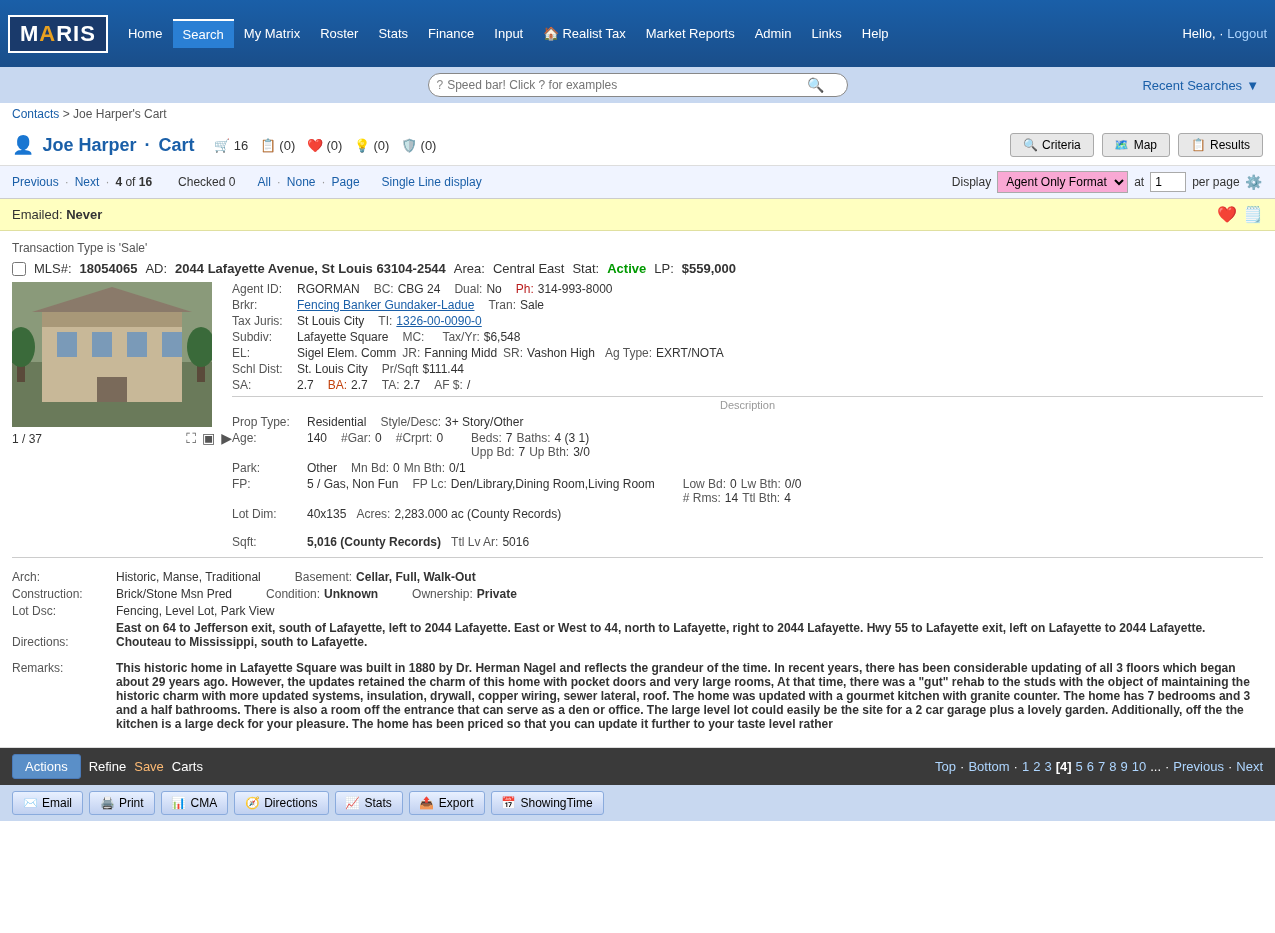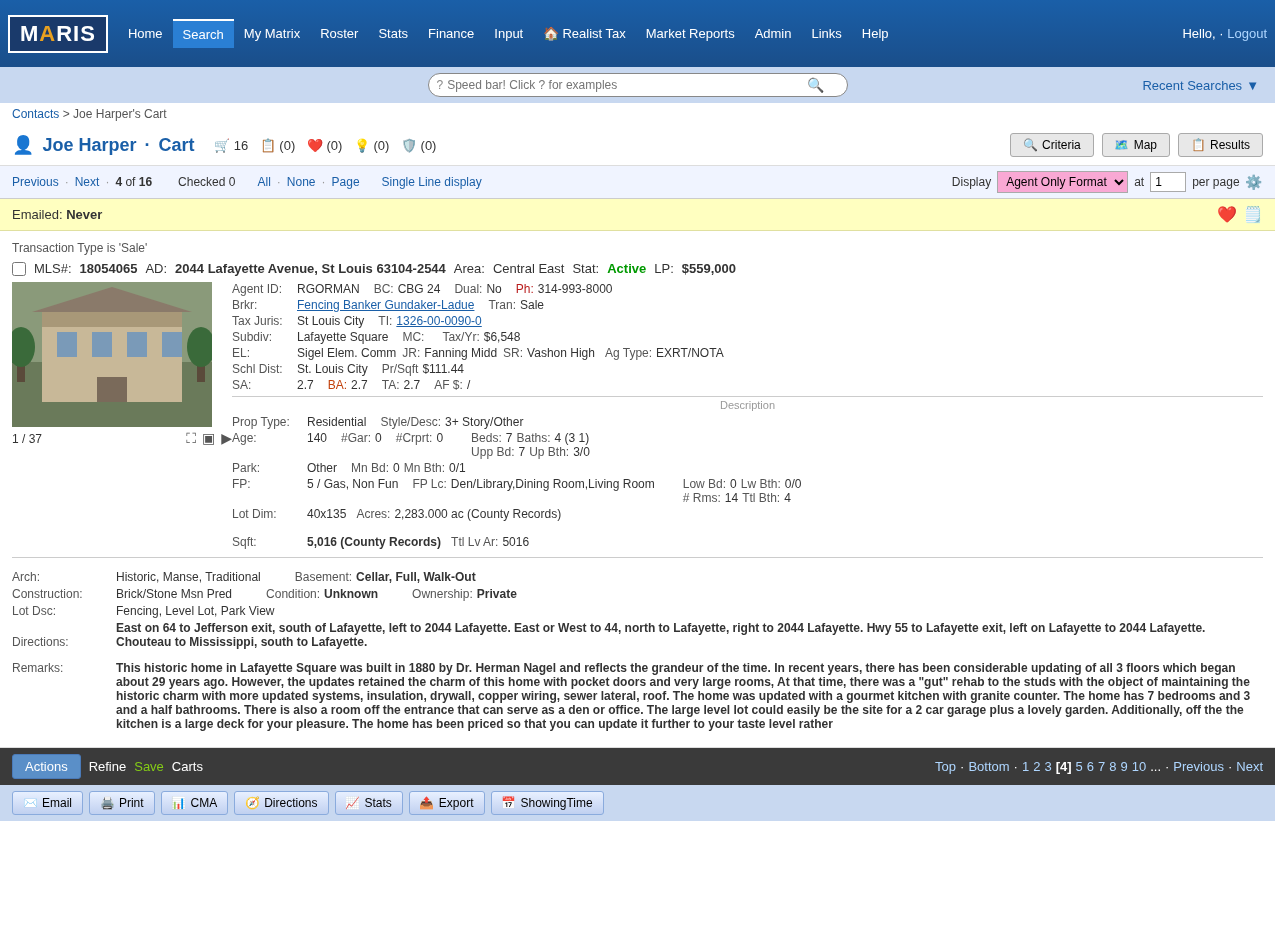--- a/index.html
+++ b/index.html
@@ -84,21 +84,21 @@
 
     .desc-divider { text-align: center; color: #999; font-size: 11px; border-top: 1px solid #ccc; margin: 4px 0; padding-top: 2px; }
 
     
     .bottom-section { padding: 8px 12px; font-size: 12px; }
 
     
     .action-bar { background: #3a3a3a; padding: 6px 12px; display: flex; align-items: center; gap: 8px; }
     .btn-actions { background: #5a8fc8; color: #fff; border: 1px solid #4a7ab8; padding: 4px 12px; cursor: pointer; border-radius: 3px; font-size: 13px; }
     .btn-refine { background: none; color: #fff; border: none; cursor: pointer; font-size: 13px; }
-    .btn-save { background: none; color: #84cc16; border: none; cursor: pointer; font-size: 13px; }
+    .btn-save { background: none; color: #fdba74; border: none; cursor: pointer; font-size: 13px; }
     .btn-carts { background: none; color: #fff; border: none; cursor: pointer; font-size: 13px; }
     .action-right { margin-left: auto; display: flex; align-items: center; gap: 4px; color: #fff; font-size: 13px; }
     .action-right a { color: #aed6ff; cursor: pointer; text-decoration: none; }
     .action-right .current-page { color: #fff; font-weight: bold; }
 
     
     .bottom-toolbar { background: #c8d8f0; padding: 6px 12px; display: flex; gap: 6px; flex-wrap: wrap; }
     .tool-btn { background: linear-gradient(to bottom, #e8f0ff, #c0d0f0); border: 1px solid #8aabdd; padding: 4px 10px; cursor: pointer; border-radius: 3px; font-size: 12px; display: flex; align-items: center; gap: 4px; }
   </style>
 </head>

